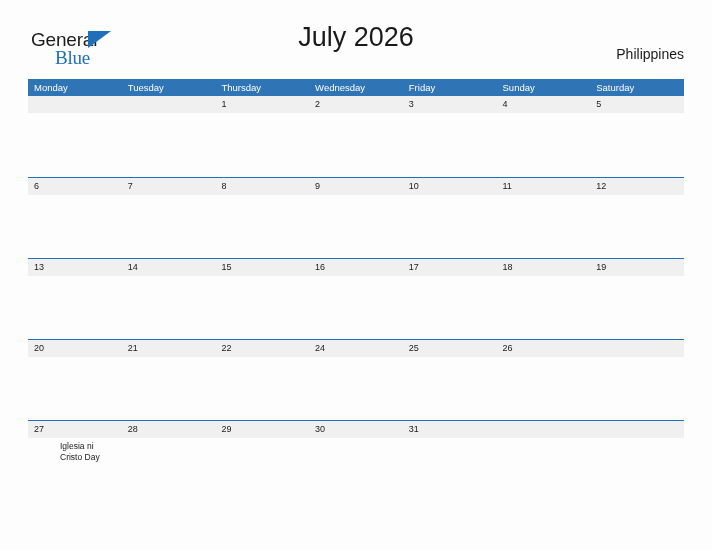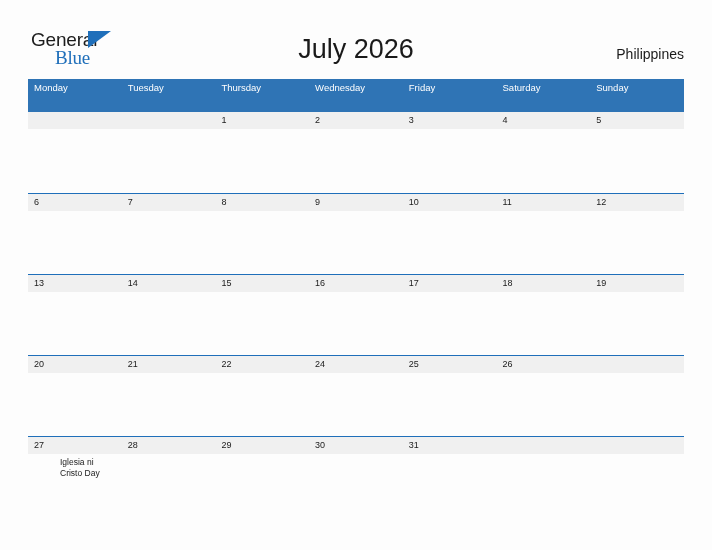--- a/index.html
+++ b/index.html
@@ -64,21 +64,21 @@
     top: 2px;
     width: 0;
     height: 0;
     border-left: 23px solid #1f6fba;
     border-bottom: 17px solid transparent;
   }
 
   .cal-title {
     position: absolute;
     left: 0;
-    top: 32px;
+    top: 20px;
     width: 712px;
     text-align: center;
     font-size: 27px;
     line-height: 34px;
     color: #1a1a1a;
     font-weight: normal;
     font-family: "Liberation Sans", sans-serif;
   }
 
   .region {
@@ -95,21 +95,21 @@
   .calendar {
     position: absolute;
     left: 28px;
     top: 79px;
     width: 656px;
   }
 
   .weekdays {
     display: flex;
     width: 656px;
-    height: 33px;
+    height: 17px;
     background: #2f74b5;
   }
   .weekday {
     width: 93.714px;
     height: 17px;
     line-height: 17px;
     color: #ffffff;
     font-size: 9.5px;
     padding-left: 6px;
     box-sizing: border-box;
@@ -198,22 +198,22 @@
   </div>
 
   <div class="calendar">
 
     <div class="weekdays">
       <div class="weekday">Monday</div>
       <div class="weekday">Tuesday</div>
       <div class="weekday">Thursday</div>
       <div class="weekday">Wednesday</div>
       <div class="weekday">Friday</div>
+      <div class="weekday">Sunday</div>
       <div class="weekday">Saturday</div>
-      <div class="weekday">Sunday</div>
     </div>
 
     <div id="weeks-container">
         <div class="week-row">
           <div class="week-band"></div>
           <div class="week-cells">
             <div class="day-cell empty-day">
               <div class="day-number"></div>
             </div>
             <div class="day-cell empty-day">

